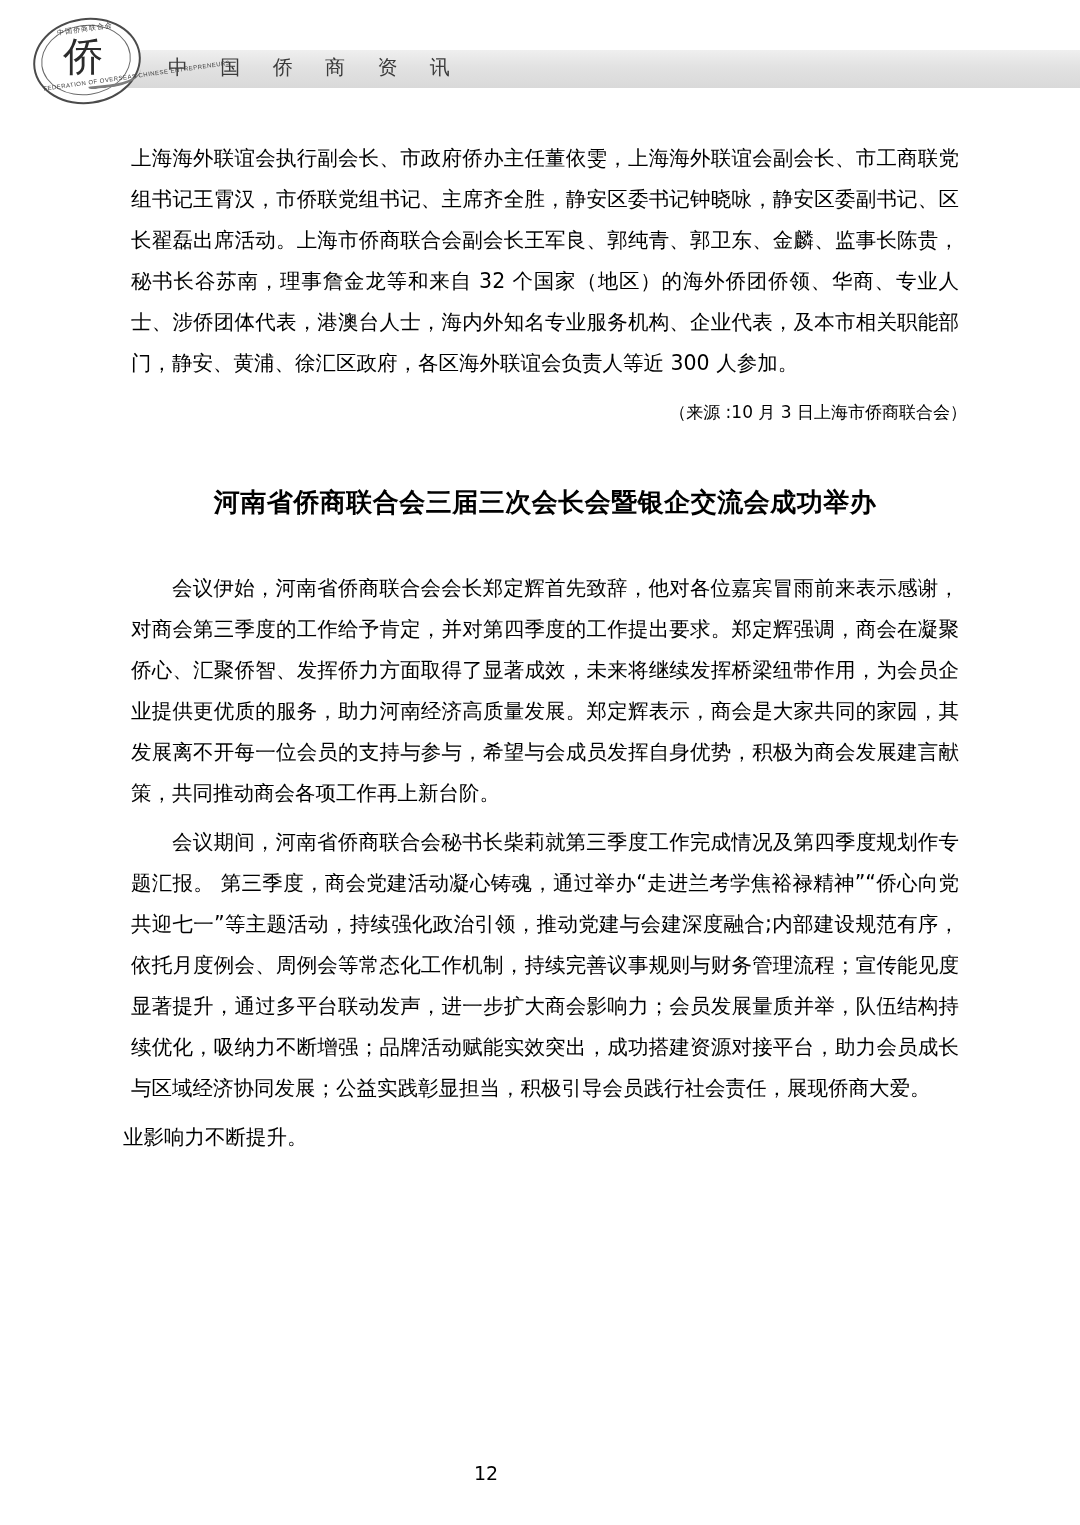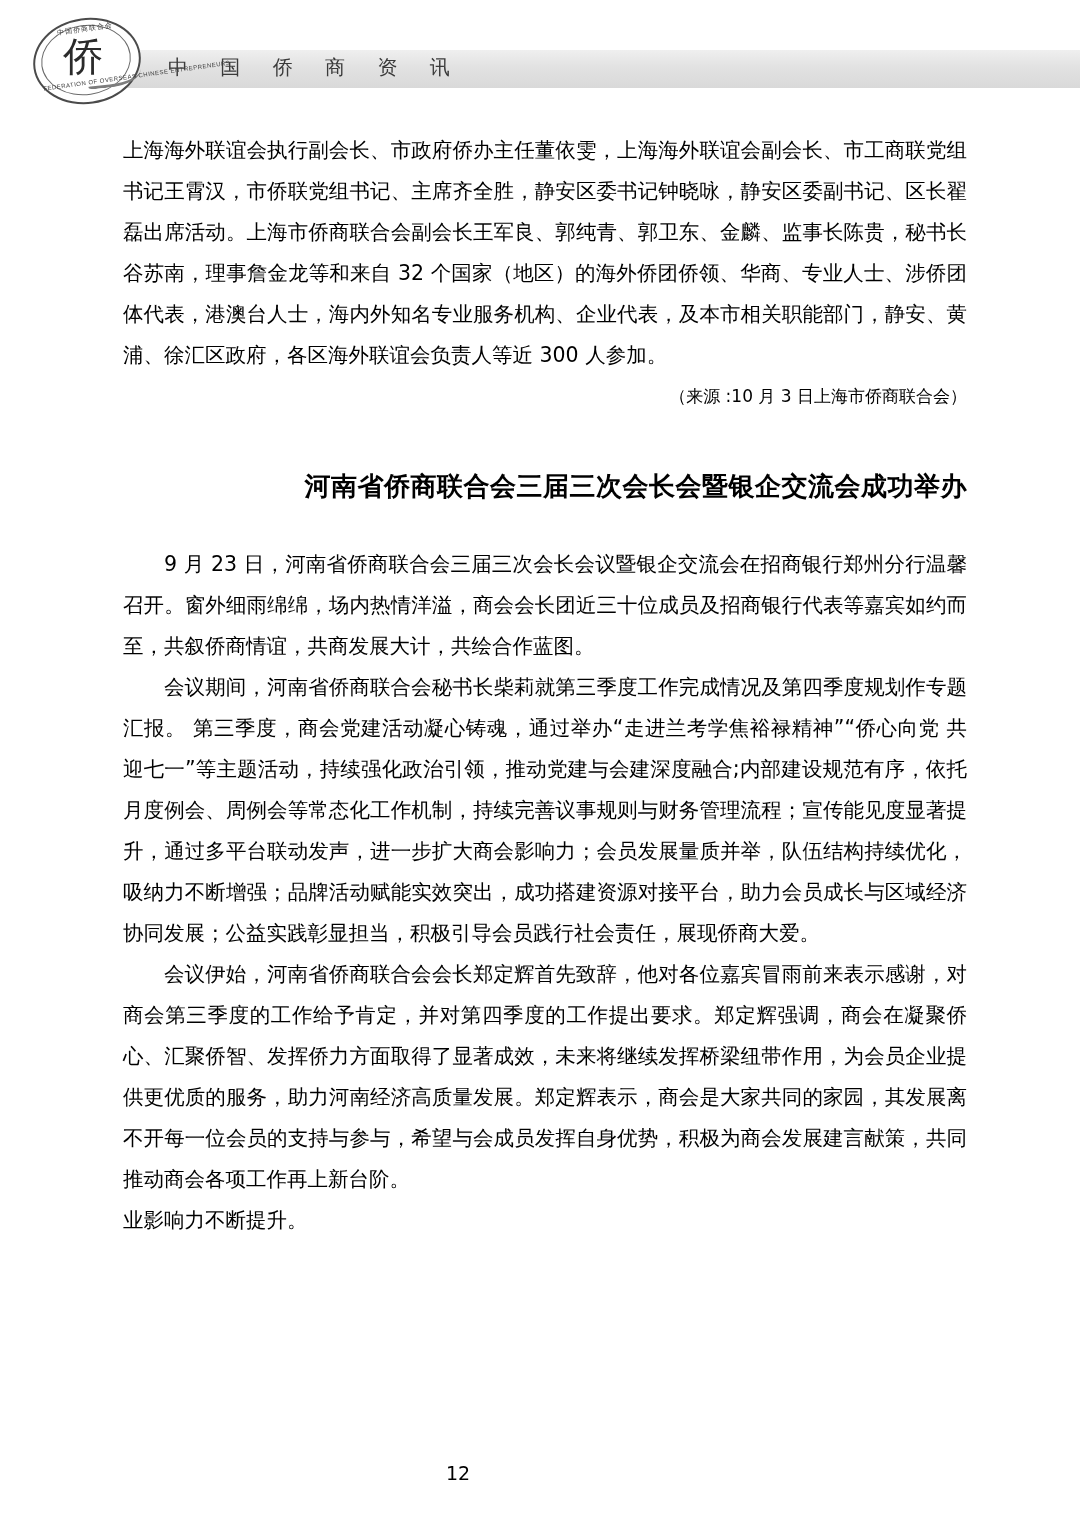--- a/index.html
+++ b/index.html
@@ -118,21 +118,21 @@
   }
 
   
   .content {
     position: absolute;
     left: 123px;
     top: 130px;
     width: 844px;
   }
   p.body-par {
-    margin: 0;
+    margin: 8px;
     font-size: 20.5px;
     line-height: 41px;
     text-align: justify;
     text-justify: inter-ideograph;
     font-family: "DejaVu Sans", sans-serif;
     color: #000000;
   }
   p.indent {
     text-indent: 41px;
   }
@@ -140,21 +140,21 @@
     margin: 0;
     font-size: 17px;
     line-height: 41px;
     text-align: right;
     font-family: "DejaVu Sans", sans-serif;
   }
   .article-title {
     margin: 0;
     font-size: 26px;
     font-weight: bold;
-    text-align: right;
+    text-align: center;
     letter-spacing: 0.5px;
     font-family: "DejaVu Sans", sans-serif;
     color: #000000;
   }
   .spacer-1 { height: 52px; }
   .spacer-2 { height: 40px; }
   .tail-row {
     display: flex;
     justify-content: space-between;
     align-items: flex-end;
@@ -168,20 +168,21 @@
   
   .page-number {
     position: absolute;
     left: 0;
     top: 1462px;
     width: 916px;
     text-align: center;
     font-size: 19px;
     font-family: "DejaVu Sans", sans-serif;
     color: #000000;
+    padding-left: 28px;
   }
   .left-edge-strip {
     position: absolute;
     left: 0;
     top: 0;
     width: 14px;
     height: 1525px;
     background: #ffffff;
   }
 </style>
@@ -210,23 +211,22 @@
 
     <p class="body-par">上海海外联谊会执行副会长、市政府侨办主任董依雯，上海海外联谊会副会长、市工商联党组书记王霄汉，市侨联党组书记、主席齐全胜，静安区委书记钟晓咏，静安区委副书记、区长翟磊出席活动。上海市侨商联合会副会长王军良、郭纯青、郭卫东、金麟、监事长陈贵，秘书长谷苏南，理事詹金龙等和来自 32 个国家（地区）的海外侨团侨领、华商、专业人士、涉侨团体代表，港澳台人士，海内外知名专业服务机构、企业代表，及本市相关职能部门，静安、黄浦、徐汇区政府，各区海外联谊会负责人等近 300 人参加。</p>
     <p class="source-line">（来源 :10 月 3 日上海市侨商联合会）</p>
 
     <div class="spacer-1"></div>
 
     <h2 class="article-title">河南省侨商联合会三届三次会长会暨银企交流会成功举办</h2>
 
     <div class="spacer-2"></div>
 
-    <p class="body-par indent">9 月 23 日，河南省侨商联合会三届三次会长会议暨银企交流会在招商银行郑州分行温馨召开。窗外细雨绵绵，场内热情洋溢，商会会长团近三十位成员及招商银行代表等嘉宾如约而至，共叙侨商情谊，共商发展大计，共绘合作蓝图。</p>
+    <p class="body-par indent">会议伊始，河南省侨商联合会会长郑定辉首先致辞，他对各位嘉宾冒雨前来表示感谢，对商会第三季度的工作给予肯定，并对第四季度的工作提出要求。郑定辉强调，商会在凝聚侨心、汇聚侨智、发挥侨力方面取得了显著成效，未来将继续发挥桥梁纽带作用，为会员企业提供更优质的服务，助力河南经济高质量发展。郑定辉表示，商会是大家共同的家园，其发展离不开每一位会员的支持与参与，希望与会成员发挥自身优势，积极为商会发展建言献策，共同推动商会各项工作再上新台阶。</p>
     <p class="body-par indent">会议期间，河南省侨商联合会秘书长柴莉就第三季度工作完成情况及第四季度规划作专题汇报。 第三季度，商会党建活动凝心铸魂，通过举办“走进兰考学焦裕禄精神”“侨心向党 共迎七一”等主题活动，持续强化政治引领，推动党建与会建深度融合;内部建设规范有序，依托月度例会、周例会等常态化工作机制，持续完善议事规则与财务管理流程；宣传能见度显著提升，通过多平台联动发声，进一步扩大商会影响力；会员发展量质并举，队伍结构持续优化，吸纳力不断增强；品牌活动赋能实效突出，成功搭建资源对接平台，助力会员成长与区域经济协同发展；公益实践彰显担当，积极引导会员践行社会责任，展现侨商大爱。</p>
-    <p class="body-par indent">会议伊始，河南省侨商联合会会长郑定辉首先致辞，他对各位嘉宾冒雨前来表示感谢，对商会第三季度的工作给予肯定，并对第四季度的工作提出要求。郑定辉强调，商会在凝聚侨心、汇聚侨智、发挥侨力方面取得了显著成效，未来将继续发挥桥梁纽带作用，为会员企业提供更优质的服务，助力河南经济高质量发展。郑定辉表示，商会是大家共同的家园，其发展离不开每一位会员的支持与参与，希望与会成员发挥自身优势，积极为商会发展建言献策，共同推动商会各项工作再上新台阶。</p>
     <div class="tail-row">
       <span class="tail-left">业影响力不断提升。</span>
     </div>
   </div>
 
   <div class="page-number">12</div>
 
 </div>
 
 </body></html>

